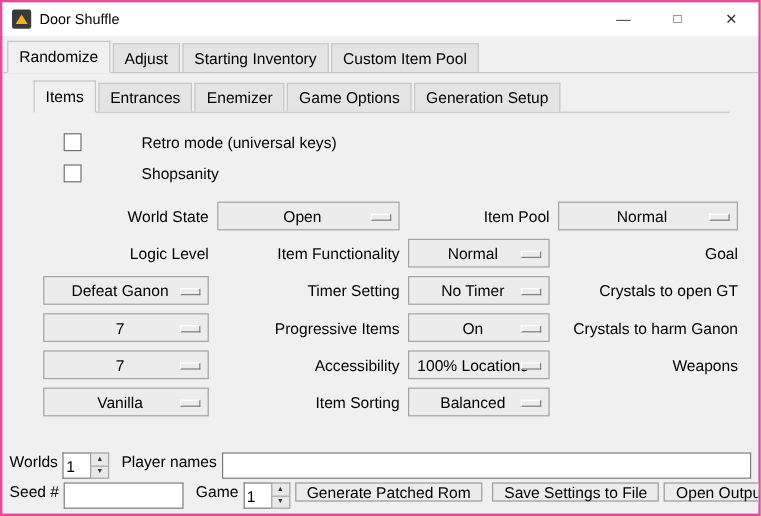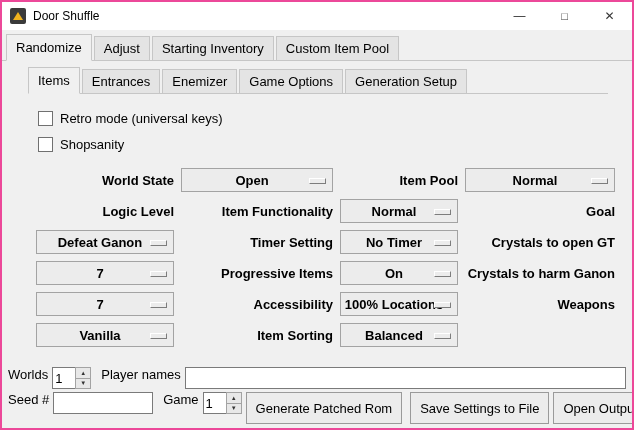--- a/index.html
+++ b/index.html
@@ -25,46 +25,46 @@
   
   .tabrow{display:flex;align-items:flex-end;border-bottom:1px solid #c6c6c6;}
   .tab{padding:4px 9px 4px 9px;border:1px solid #c6c6c6;border-bottom:none;margin-right:2px;
     background:#e4e4e4;position:relative;margin-bottom:0;cursor:default;white-space:nowrap;}
   .tab.selected{background:#f0f0f0;border-bottom:1px solid #f0f0f0;margin-bottom:-1px;padding-top:5px;padding-bottom:5px;text-align:center;}
   .main-tabs{padding:4px 0 0 4px;}
   .sub-tabs{padding:4px 0 0 0;margin:2px 24px 0 26px;}
   
   .sub-pane{margin:0 24px 0 26px;padding:8px 0 0 8px;flex:0 0 auto;}
   
-  .check-row{display:flex;align-items:center;margin:6px 0 0 2px;height:20px;}
+  .check-row{display:flex;align-items:center;margin:6px 0 0 17px;height:20px;gap:43px;}
   .checkbox{width:13px;height:13px;background:#fff;border:1px solid #707070;margin-right:7px;flex:0 0 auto;}
   
   .form-grid{display:grid;grid-template-columns:138px 152px 118px 150px;
-    column-gap:7px;row-gap:7px;margin-top:14px;align-items:center;font-weight:bold;}
+    column-gap:7px;row-gap:7px;margin-top:14px;align-items:center;}
   .f-label{text-align:right;white-space:nowrap;}
   .dropdown{height:24px;background:#ececec;border:1px solid #a3a3a3;
     display:flex;align-items:center;justify-content:center;position:relative;cursor:default;box-sizing:border-box;}
   .dd-value{margin-right:10px;}
   .dd-indicator{position:absolute;right:6px;top:9px;width:15px;height:4px;background:#ececec;
     border-top:1px solid #ffffff;border-left:1px solid #ffffff;
     border-bottom:1px solid #7d7d7d;border-right:1px solid #7d7d7d;}
   
   .grow{flex:1 1 auto;}
   .bottom-row{display:flex;align-items:flex-start;padding:2px 6px;flex:0 0 auto;gap:4px;}
   .bottom-row.first{padding-bottom:1px;}
   .text-input{height:20px;background:#fff;border:1px solid #7a7a7a;font-family:"Liberation Sans",sans-serif;
     font-size:13px;padding:0 3px;box-sizing:content-box;}
   .spinbox{display:inline-flex;align-items:stretch;height:22px;}
   .spin-input{width:18px;height:20px;background:#fff;border:1px solid #7a7a7a;border-right:none;
     font-family:"Liberation Sans",sans-serif;font-size:13px;padding:0 2px;}
   .spin-arrows{display:flex;flex-direction:column;width:16px;}
   .spin-btn{flex:1;background:#e8e8e8;border:1px solid #a3a3a3;display:flex;align-items:center;
     justify-content:center;font-size:6px;line-height:1;color:#333;cursor:default;padding:0;}
   .spin-btn.up{border-bottom-width:0;}
-  .btn{height:32px;background:#ececec;border:1px solid #9a9a9a;font-family:"Liberation Sans",sans-serif;
+  .btn{height:16px;background:#ececec;border:1px solid #9a9a9a;font-family:"Liberation Sans",sans-serif;
     font-size:13px;padding:0 9px;cursor:default;white-space:nowrap;}
   .lbl{white-space:nowrap;}
   .ml8{margin-left:6px;}
 </style>
 </head>
 <body>
 
 <div class="window">
 
   <div class="titlebar">

